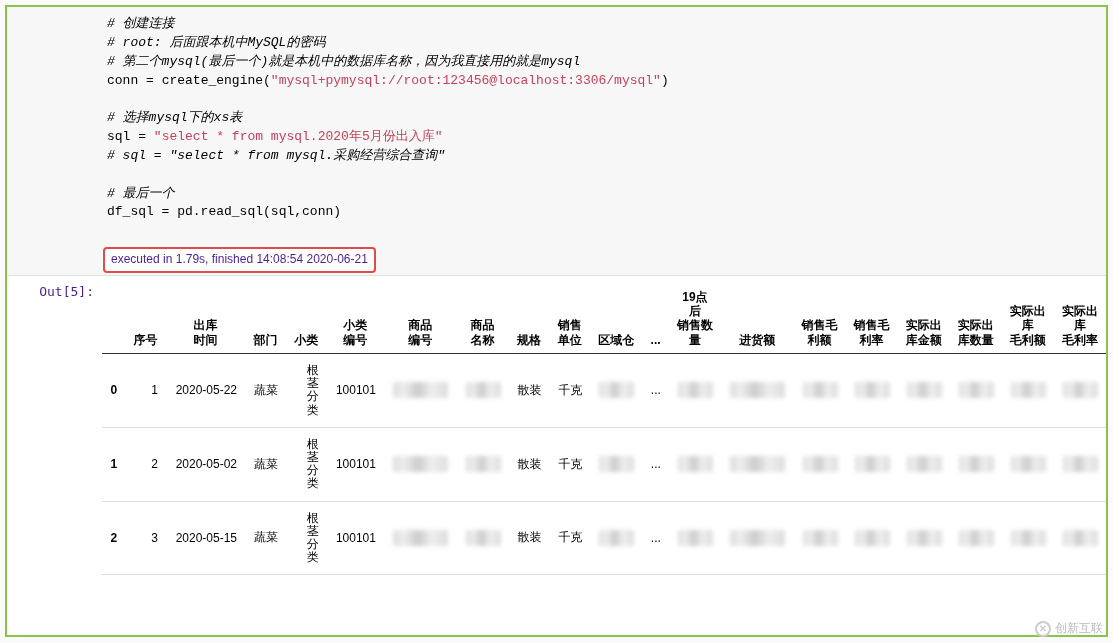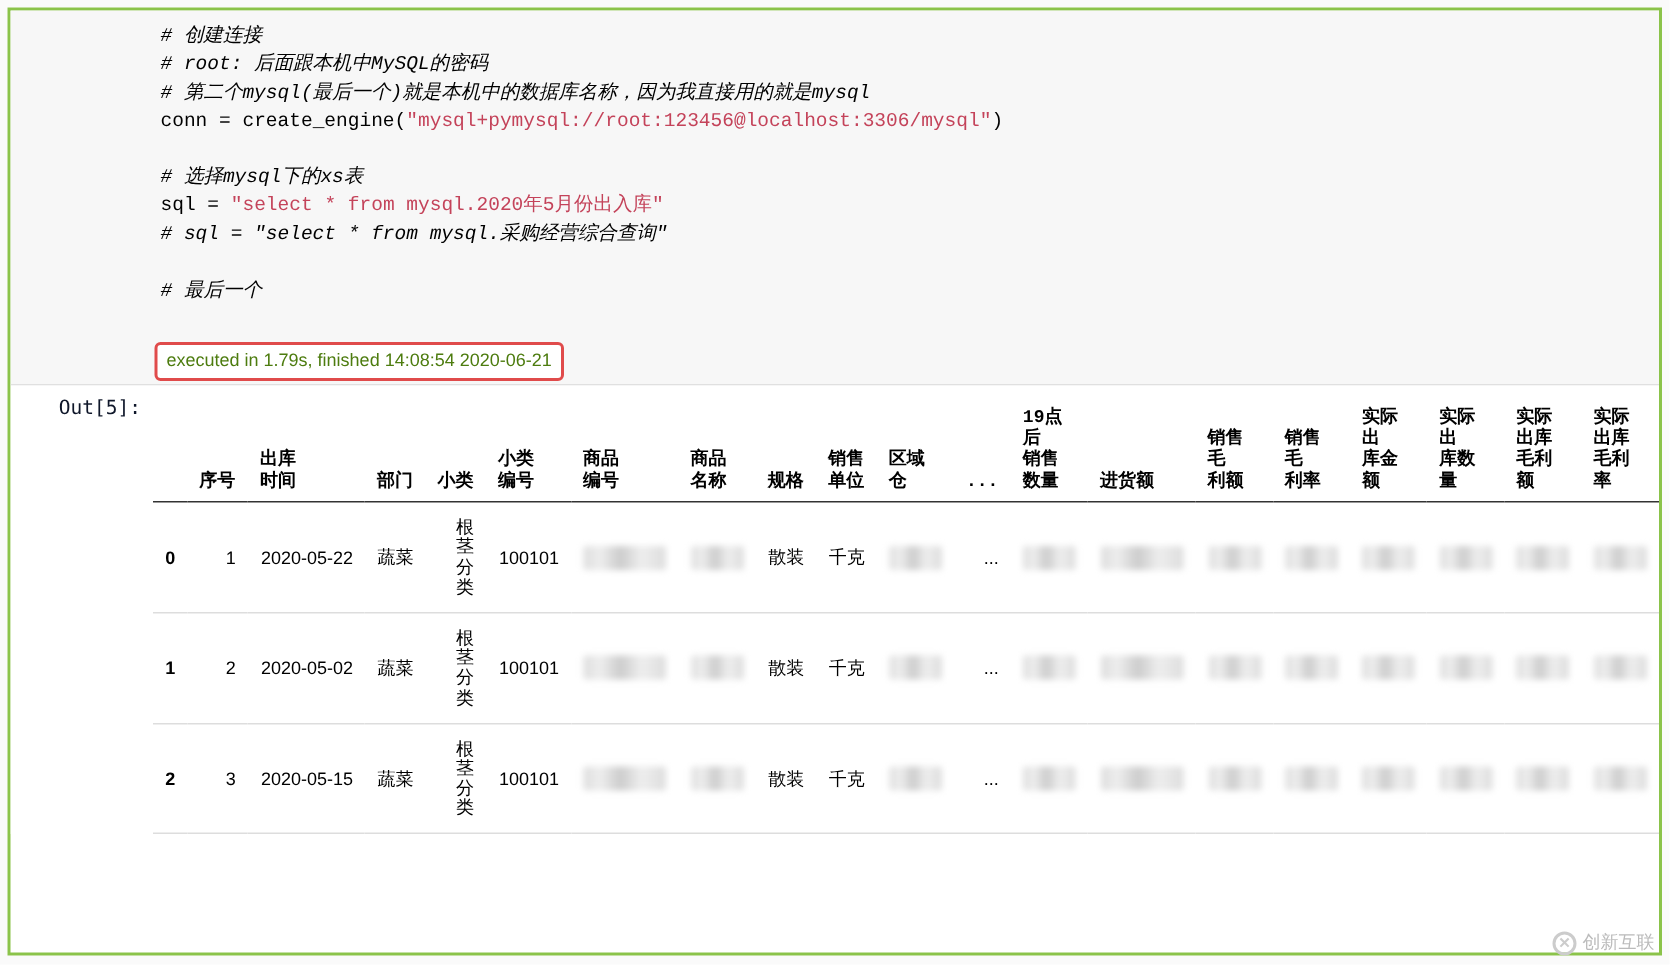--- a/index.html
+++ b/index.html
@@ -30,56 +30,55 @@
     .code-line { color: #000; white-space: pre; }
     .string { color: #c4435a; }
     .exec-info {
       display: inline-block;
       border: 2px solid #e04b4b;
       border-radius: 4px;
       padding: 2px 6px;
       margin-top: 6px;
       font-size: 12px;
       font-family: Arial, sans-serif;
-      color: #4d7c0f;
+      color: #4c1d95;
       background: #fff;
     }
     .output-area {
       display: flex;
       padding: 8px 0 0 0;
       background: #fff;
     }
     .out-prompt {
       width: 95px;
       text-align: right;
       padding-right: 8px;
-      color: #0f172a;
+      color: #4c1d95;
       font-family: "Consolas", monospace;
       font-size: 13px;
     }
     .table-wrap {
       flex: 1;
       overflow-x: auto;
     }
     table {
       border-collapse: collapse;
       font-family: Arial, "Microsoft YaHei", sans-serif;
       font-size: 12px;
       width: 100%;
     }
     thead th {
       border-bottom: 1px solid #333;
       padding: 6px 8px;
-      text-align: left;
+      text-align: center;
       font-weight: bold;
       vertical-align: bottom;
       white-space: normal;
       line-height: 1.2;
       max-width: 50px;
-      font-family: Liberation Mono, monospace;
     }
     thead th.idx { border-bottom: 1px solid #333; }
     tbody tr { border-bottom: 1px solid #ddd; }
     tbody td {
       padding: 10px 8px;
       text-align: right;
       vertical-align: middle;
       white-space: nowrap;
     }
     tbody td.idx { font-weight: bold; text-align: right; }
@@ -130,20 +129,21 @@
     <div class="code-line comment"># 创建连接</div>
     <div class="code-line comment"># root: 后面跟本机中MySQL的密码</div>
     <div class="code-line comment"># 第二个mysql(最后一个)就是本机中的数据库名称，因为我直接用的就是mysql</div>
     <div class="code-line"><span>conn </span><span>=</span><span> create_engine(</span><span class="string">"mysql+pymysql://root:123456@localhost:3306/mysql"</span><span>)</span></div>
     <div class="code-line">&nbsp;</div>
     <div class="code-line comment"># 选择mysql下的xs表</div>
     <div class="code-line"><span>sql </span><span>=</span><span> </span><span class="string">"select * from mysql.2020年5月份出入库"</span></div>
     <div class="code-line comment"># sql = "select * from mysql.采购经营综合查询"</div>
     <div class="code-line">&nbsp;</div>
     <div class="code-line comment"># 最后一个</div>
+    <div class="code-line">df_sql = pd.read_sql(sql,conn)</div>
     <div class="code-line">&nbsp;</div>
     <div style="margin-left:-4px;"><span class="exec-info">executed in 1.79s, finished 14:08:54 2020-06-21</span></div>
   </div>
 
   <div class="output-area">
     <div class="out-prompt">Out[5]:</div>
     <div class="table-wrap">
       <table>
         <thead>
           <tr>

